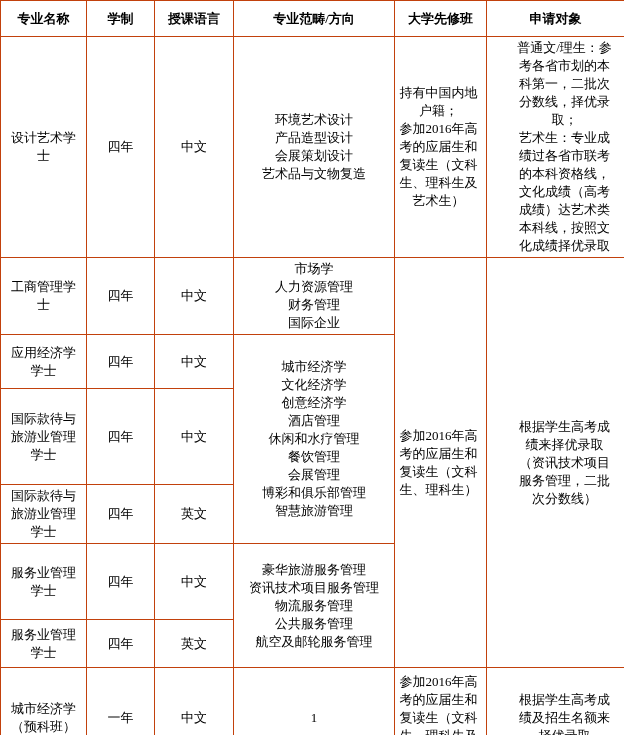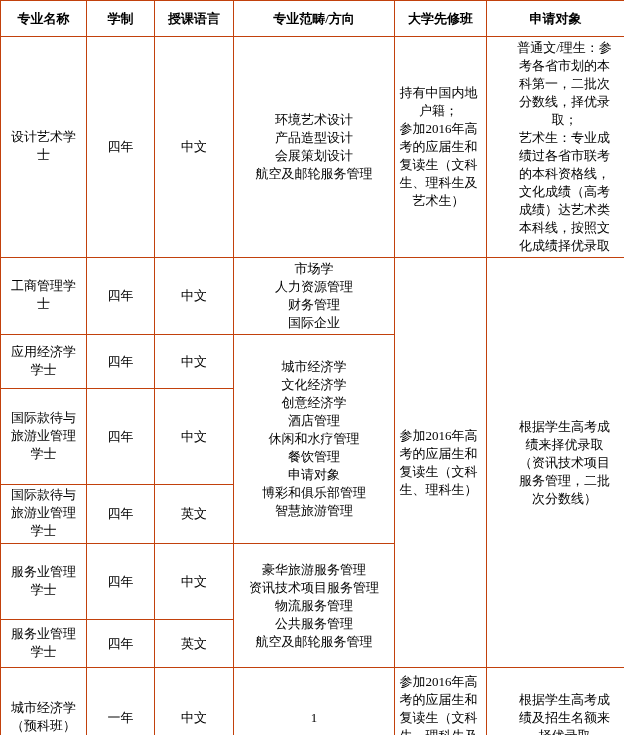--- a/index.html
+++ b/index.html
@@ -27,21 +27,21 @@
     vertical-align: middle;
     padding: 2px 4px;
     white-space: pre-line;
     overflow: hidden;
   }
   th {
     font-weight: bold;
     white-space: normal;
   }
   
-  .col-major   { padding-left: 9px;  padding-right: 9px; font-family: Liberation Mono, monospace; }
+  .col-major   { padding-left: 9px;  padding-right: 9px; }
   .col-fields  { padding-left: 4px;  padding-right: 4px; }
   .col-apply   { padding-left: 0;  padding-right: 4px; }
   .col-admit   { padding-left: 28px; padding-right: 10px; }
   
   tr.hdr { height: 36px; }
   tr.r0  { height: 189px; }
   tr.r1  { height: 77px; }
   tr.r2  { height: 54px; padding-left: 28px; }
   tr.r3  { height: 96px; }
   tr.r4  { height: 58px; }
@@ -73,21 +73,21 @@
       </tr>
     </thead>
     <tbody>
       <tr class="r0">
         <td class="col-major">设计艺术学士</td>
         <td>四年</td>
         <td>中文</td>
         <td class="col-fields">环境艺术设计
 产品造型设计
 会展策划设计
-航空及邮轮服务管理</td>
+艺术品与文物复造</td>
         <td class="col-apply">持有中国内地户籍；
 参加2016年高考的应届生和复读生（文科生、理科生及艺术生）</td>
         <td class="col-admit">普通文/理生：参考各省市划的本科第一，二批次分数线，择优录取；
 艺术生：专业成绩过各省市联考的本科资格线，文化成绩（高考成绩）达艺术类本科线，按照文化成绩择优录取</td>
       </tr>
       <tr class="r1">
         <td class="col-major">工商管理学士</td>
         <td>四年</td>
         <td>中文</td>
         <td class="col-fields">市场学
@@ -100,21 +100,21 @@
       <tr class="r2">
         <td class="col-major">应用经济学学士</td>
         <td>四年</td>
         <td>中文</td>
         <td class="col-fields" rowspan="3">城市经济学
 文化经济学
 创意经济学
 酒店管理
 休闲和水疗管理
 餐饮管理
-申请对象
+会展管理
 博彩和俱乐部管理
 智慧旅游管理</td>
       </tr>
       <tr class="r3">
         <td class="col-major">国际款待与旅游业管理学士</td>
         <td>四年</td>
         <td>中文</td>
       </tr>
       <tr class="r4">
         <td class="col-major">国际款待与旅游业管理学士</td>

